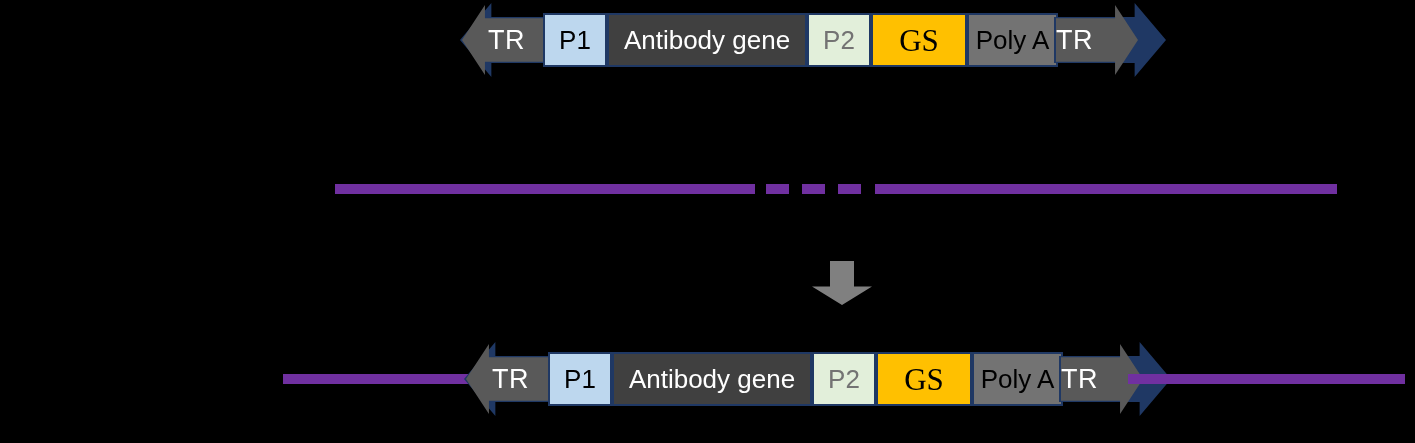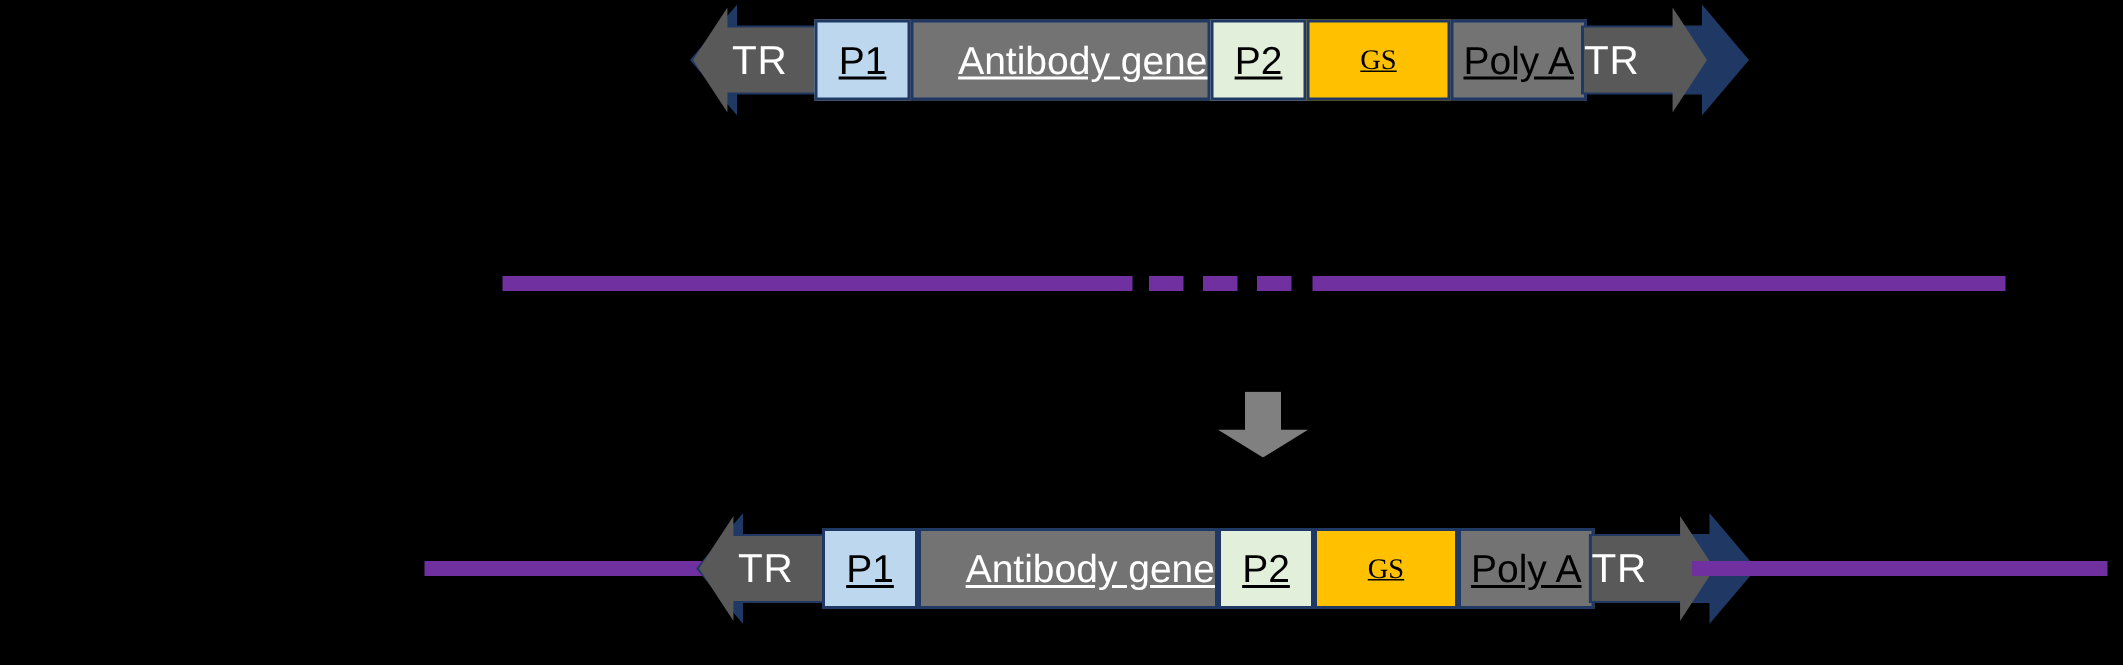--- a/index.html
+++ b/index.html
@@ -62,27 +62,26 @@
     top: 0;
     height: 54px;
     box-sizing: border-box;
     border: 2px solid #1F3864;
     display: flex;
     align-items: center;
     justify-content: center;
     font-size: 26px;
     line-height: 1;
     white-space: nowrap;
-    text-decoration: underline;
   }
   .box.p1    { background: #BDD7EE; color: #000000; }
-  .box.gene  { background: #737373; color: #ffffff; justify-content: flex-end; }
-  .box.p2    { background: #E2EFDA; color: #000000; }
+  .box.gene  { background: #404040; color: #ffffff; }
+  .box.p2    { background: #E2EFDA; color: #737373; }
   .box.gs    { background: #FFC000; color: #000000;
-               font-family: "Liberation Serif", serif; font-size: 19px; }
+               font-family: "Liberation Serif", serif; font-size: 31px; }
   .box.polya { background: #737373; color: #000000; }
 
   
   .dna {
     position: absolute;
     background: #7030A0;
     height: 10px;
   }
 
   

